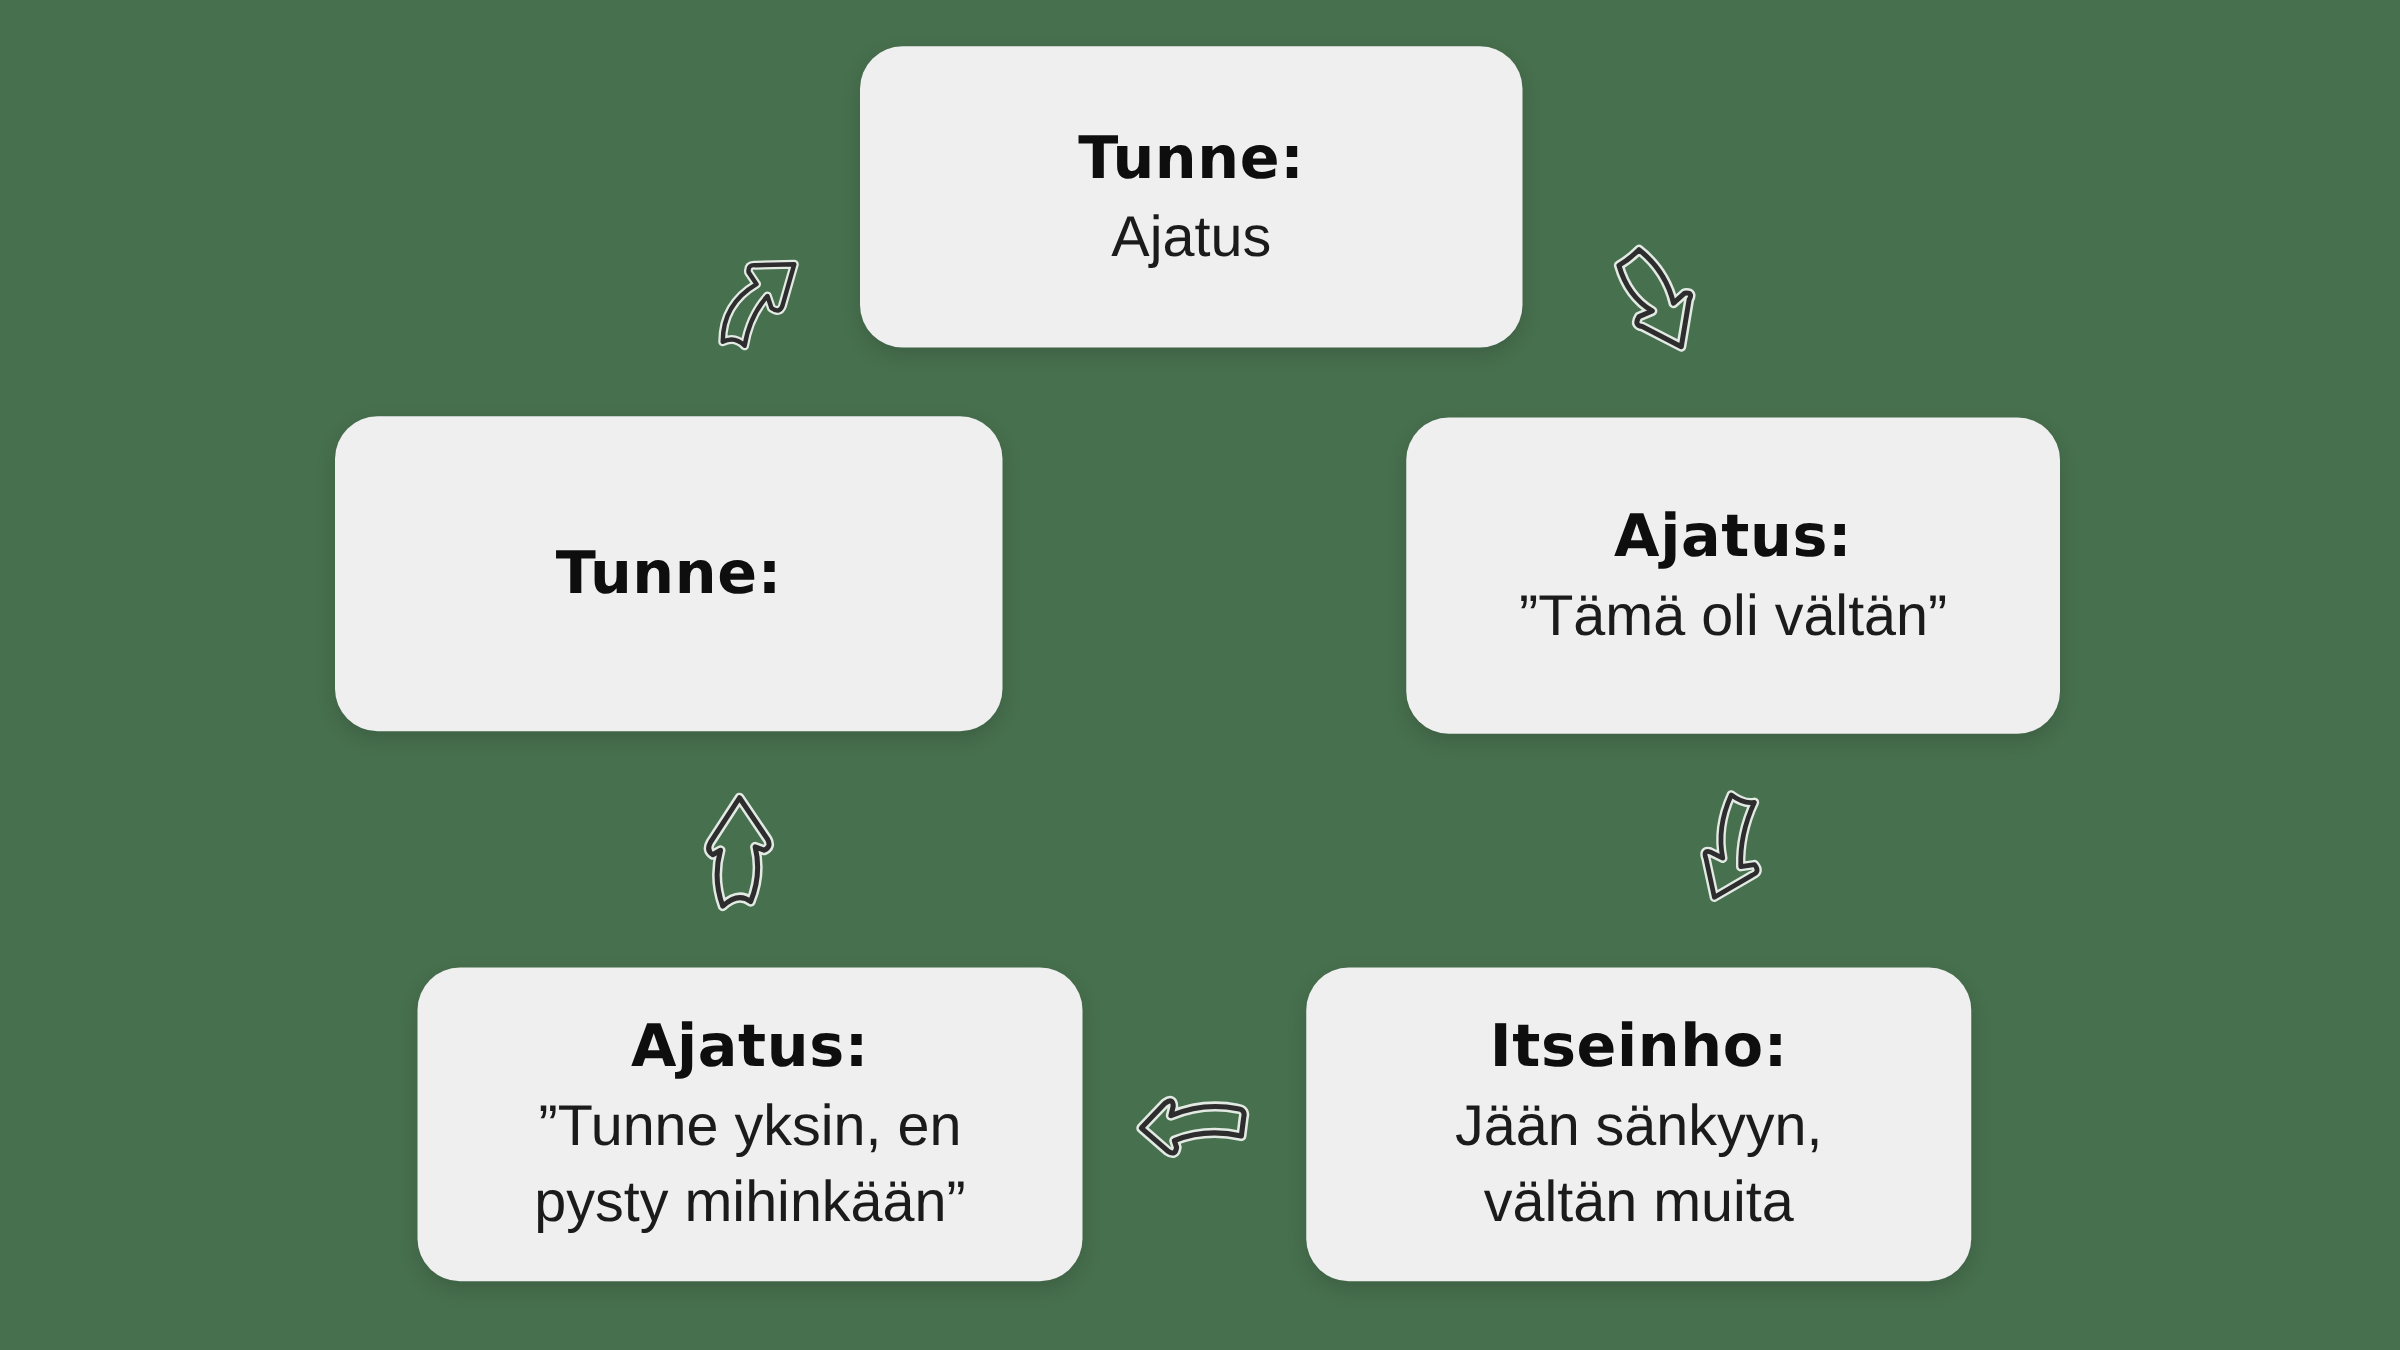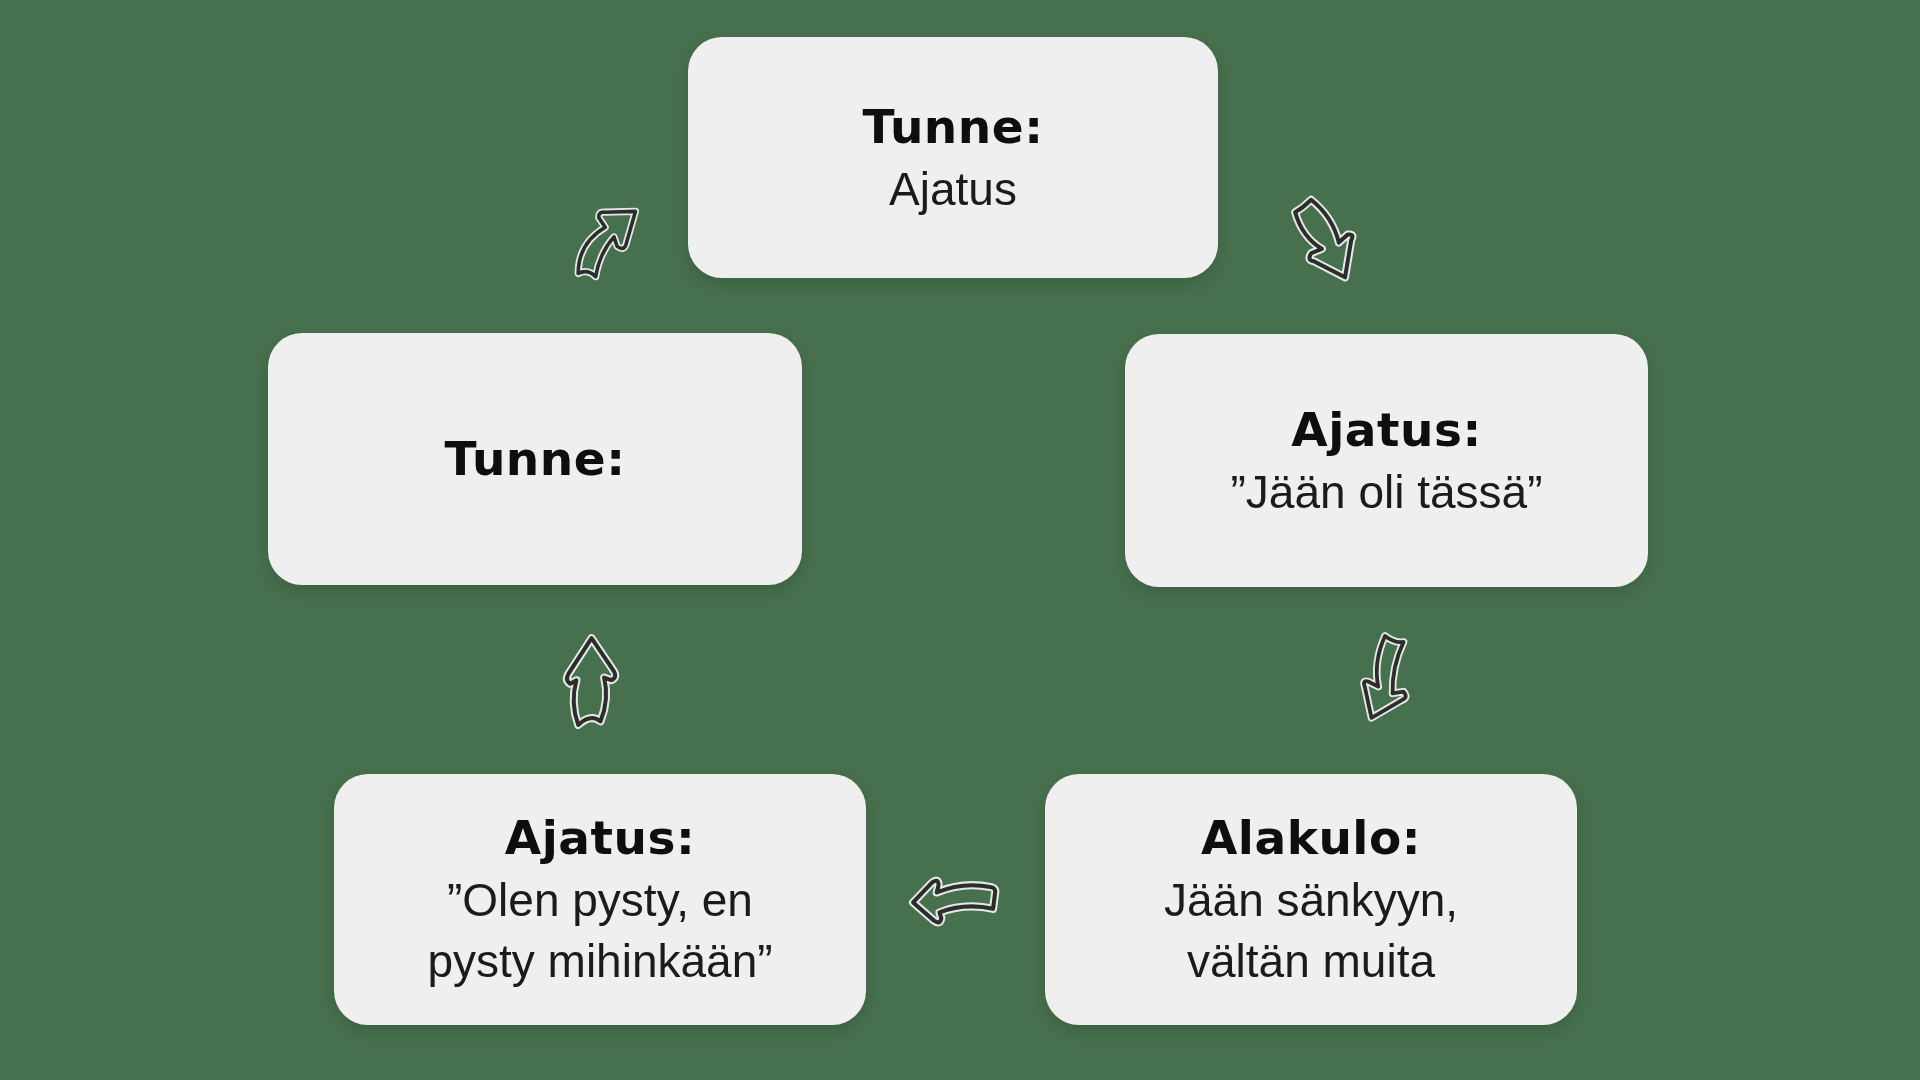--- a/index.html
+++ b/index.html
@@ -70,32 +70,32 @@
 
 <div class="stage">
 
   <div class="card pos-top">
     <div class="card-title">Tunne:</div>
     <div class="card-body">Ajatus</div>
   </div>
 
   <div class="card pos-right-upper">
     <div class="card-title">Ajatus:</div>
-    <div class="card-body">”Jään oli tässä”</div>
+    <div class="card-body">”Tämä oli vältän”</div>
   </div>
 
   <div class="card pos-right-lower">
-    <div class="card-title">Alakulo:</div>
+    <div class="card-title">Itseinho:</div>
     <div class="card-body">Jään sänkyyn,
 vältän muita</div>
   </div>
 
   <div class="card pos-left-lower">
     <div class="card-title">Ajatus:</div>
-    <div class="card-body">”Olen pysty, en
+    <div class="card-body">”Tunne yksin, en
 pysty mihinkään”</div>
   </div>
 
   <div class="card pos-left-upper">
     <div class="card-title">Tunne:</div>
   </div>
 
   <svg class="arrow arr-1" viewBox="0 0 92 94" aria-hidden="true">
     <path class="halo" d="M8,17 Q16,45 38,58 L26,63 Q21,71 29,72 L64,90 L71,48 Q75,41 67,42 L57,51 Q50,22 26,3 Q17,12 8,17 Z"></path>
     <path class="ink" d="M8,17 Q16,45 38,58 L26,63 Q21,71 29,72 L64,90 L71,48 Q75,41 67,42 L57,51 Q50,22 26,3 Q17,12 8,17 Z"></path>

